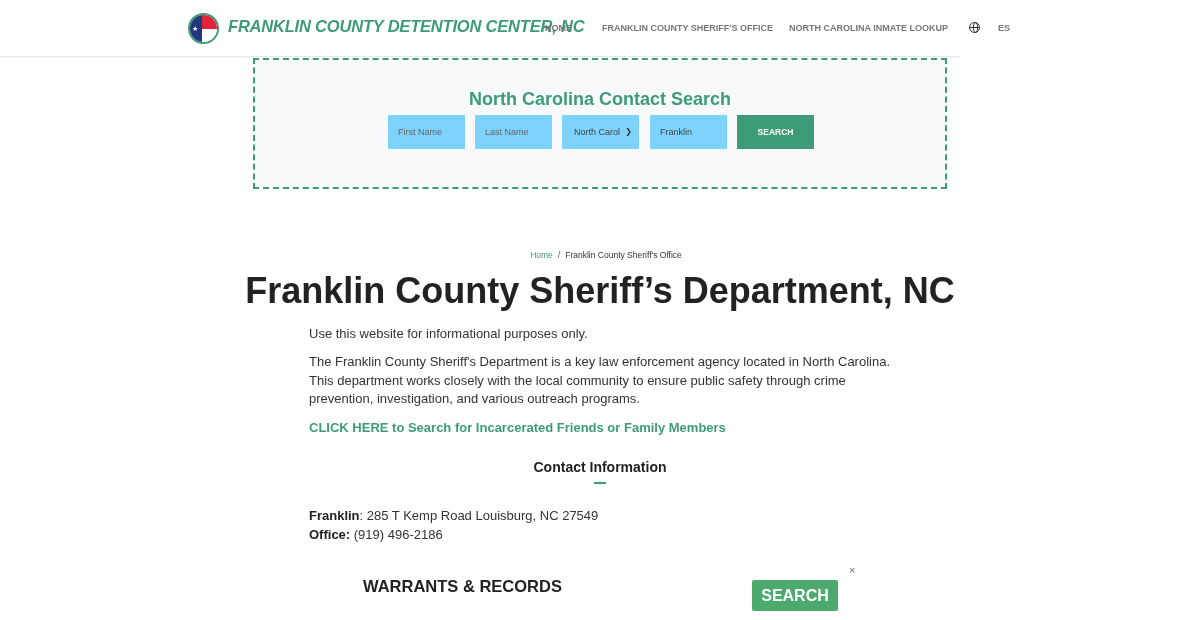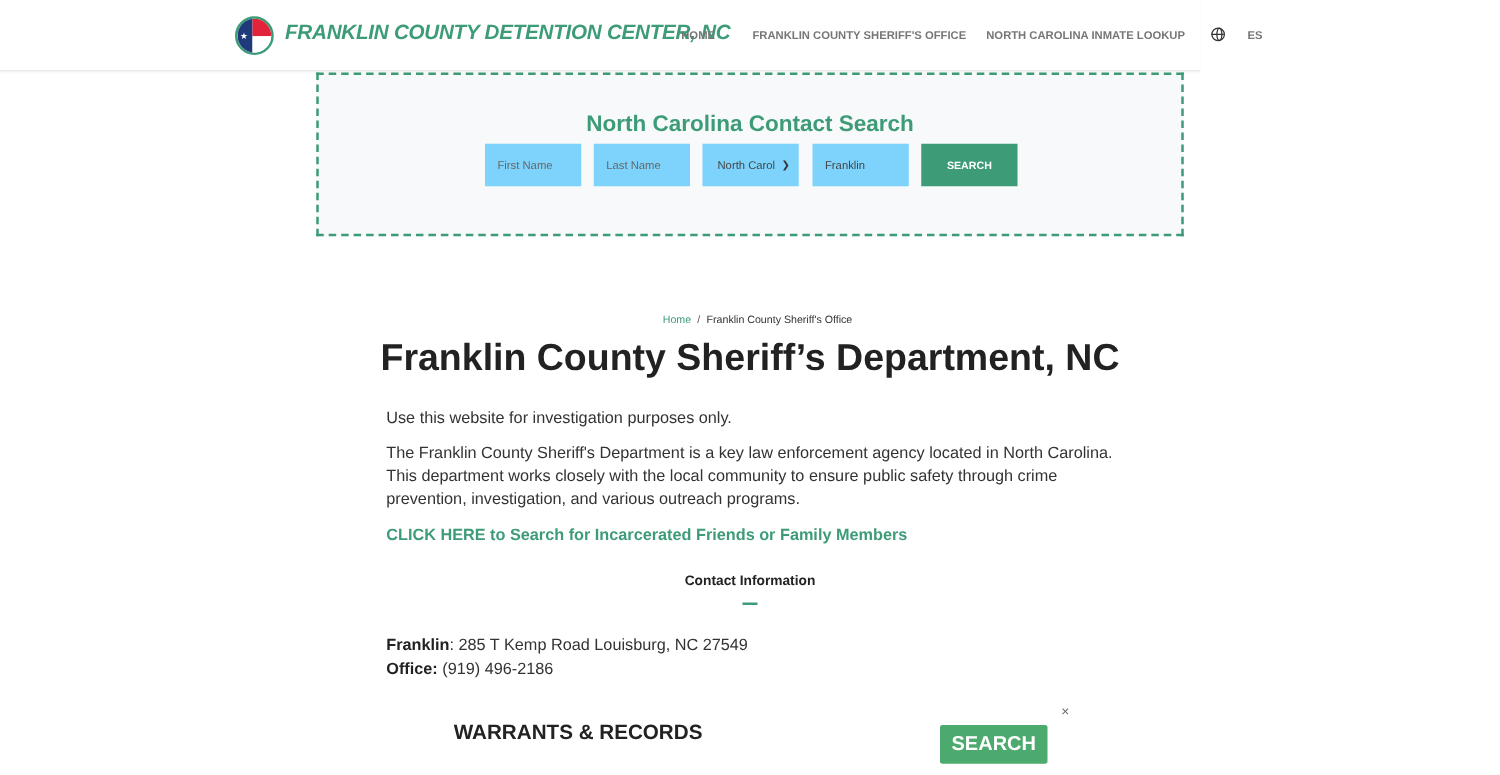--- a/index.html
+++ b/index.html
@@ -28,27 +28,27 @@
     .f1 { left: 133px; }
     .f2 { left: 220px; }
     .f3 { left: 307px; padding-left: 12px; color: #444; }
     .f3 .chev { position: absolute; right: 7px; top: 0; font-size: 8px; color: #333; }
     .f4 { left: 395px; color: #444; }
     .search-btn { position: absolute; left: 482px; top: 55px; width: 77px; height: 34px; background: #3d9c77; color: #fff; font-size: 8.5px; font-weight: bold; text-align: center; line-height: 32px; border: none; }
 
     .breadcrumb { position: absolute; top: 250px; left: 0; width: 1200px; text-align: center; font-size: 8.5px; color: #333; padding-left: 12px; }
     .breadcrumb .home { color: #3d9c77; }
     .breadcrumb .sep { margin: 0 5px; color: #555; }
-    .page-title { position: absolute; top: 270px; left: 0; width: 1200px; text-align: center; font-size: 30px; font-weight: bold; color: #222; }
+    .page-title { position: absolute; top: 270px; left: 0; width: 1200px; text-align: center; font-size: 36px; font-weight: bold; color: #222; }
 
     .content { position: absolute; left: 309px; width: 590px; font-size: 13px; color: #333; line-height: 18.5px; }
     .p1 { top: 325px; }
     .p2 { top: 353px; }
     .cta { top: 419px; color: #3d9c77; font-weight: bold; text-decoration: none; }
-    .contact-title { position: absolute; top: 459px; left: 0; width: 1200px; text-align: center; font-size: 11px; font-weight: bold; color: #222; }
+    .contact-title { position: absolute; top: 459px; left: 0; width: 1200px; text-align: center; font-size: 14px; font-weight: bold; color: #222; }
     .underline { position: absolute; top: 482px; left: 594px; width: 12px; height: 2px; background: #3d9c77; }
     .contact { position: absolute; left: 309px; top: 507px; font-size: 13px; line-height: 18.5px; color: #333; }
     .contact b { color: #222; }
 
     .ad { position: absolute; left: 340px; top: 562px; width: 530px; height: 58px; background: #fff; }
     .ad-text { position: absolute; left: 23px; top: 15px; font-size: 16.5px; font-weight: bold; color: #222; line-height: 19px; }
     .ad-btn { position: absolute; left: 412px; top: 18px; width: 86px; height: 31px; background: #4caa6e; color: #fff; font-size: 16px; font-weight: bold; text-align: center; line-height: 31px; border-radius: 2px; border: none; }
     .ad-close { position: absolute; left: 509px; top: 2px; font-size: 11px; color: #666; }
   </style>
 </head>
@@ -84,21 +84,21 @@
   <div class="field f4">Franklin</div>
   <button class="search-btn">SEARCH</button>
 </div>
 
 <div class="breadcrumb">
   <a class="home">Home</a><span class="sep">/</span><span>Franklin County Sheriff's Office</span>
 </div>
 
 <h1 class="page-title">Franklin County Sheriff’s Department, NC</h1>
 
-<p class="content p1">Use this website for investigation purposes only.</p>
+<p class="content p1">Use this website for informational purposes only.</p>
 <p class="content p2">The Franklin County Sheriff's Department is a key law enforcement agency located in North Carolina. This department works closely with the local community to ensure public safety through crime prevention, investigation, and various outreach programs.</p>
 <a class="content cta" href="#">CLICK HERE to Search for Incarcerated Friends or Family Members</a>
 
 <h2 class="contact-title">Contact Information</h2>
 <div class="underline"></div>
 
 <div class="contact">
   <div><b>Franklin</b><span>: 285 T Kemp Road Louisburg, NC 27549</span></div>
   <div><b>Office:</b><span> (919) 496-2186</span></div>
 </div>

